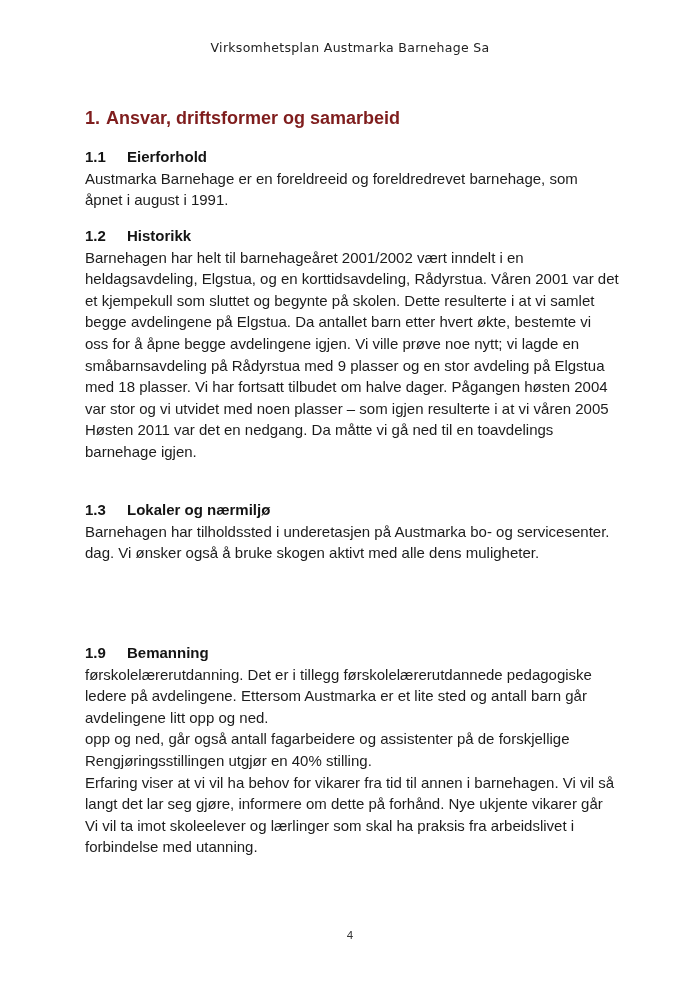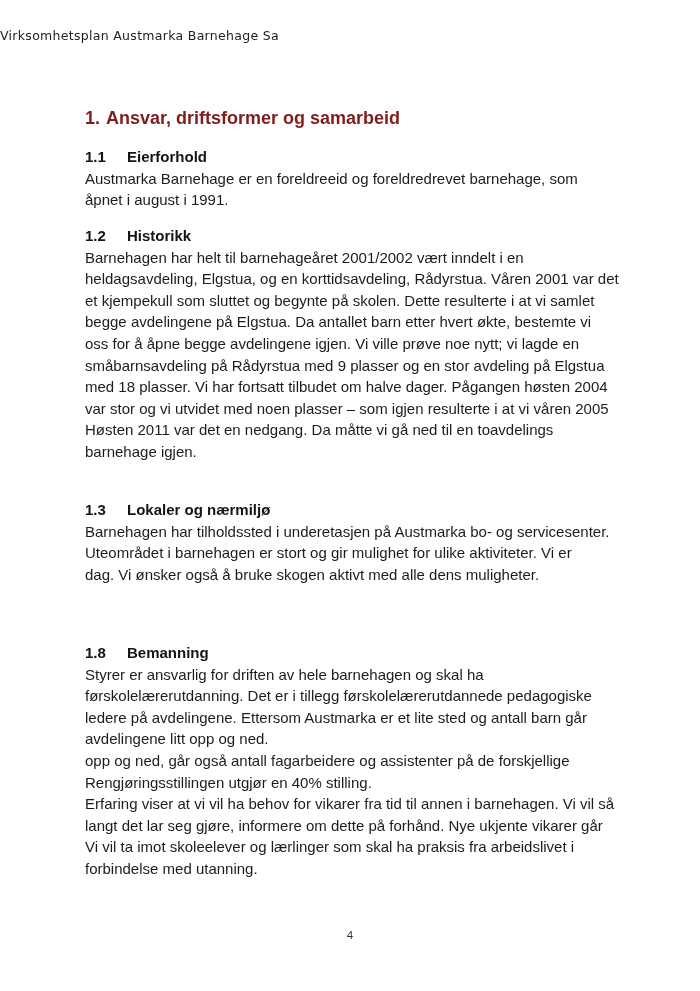--- a/index.html
+++ b/index.html
@@ -11,23 +11,24 @@
     position: relative;
     width: 700px;
     height: 991px;
     background: #ffffff;
     color: #1c1c1c;
     font-family: "Liberation Sans", sans-serif;
     overflow: hidden;
   }
   .doc-header {
     position: absolute;
-    top: 28px;
+    top: 40px;
     left: 0;
     width: 100%;
+    text-align: center;
     font-family: "DejaVu Sans", sans-serif;
     font-size: 12.5px;
     letter-spacing: 0.3px;
     color: #222;
   }
   .chapter-heading {
     position: absolute;
     top: 105px;
     left: 85px;
     margin: 0;
@@ -114,31 +115,29 @@
         <div class="line">barnehage igjen.</div>
       </div>
   </div>
 
   <div class="section sec-3">
     <div class="sec-head">
       <span class="h-num">1.3</span><span>Lokaler og nærmiljø</span>
     </div>
     <div class="sec-body">
         <div class="line">Barnehagen har tilholdssted i underetasjen på Austmarka bo- og servicesenter.</div>
-        <div class="line">Uteområdet i barnehagen er stort og gir mulighet for ulike aktiviteter. Vi er</div>
         <div class="line">dag. Vi ønsker også å bruke skogen aktivt med alle dens muligheter.</div>
       </div>
   </div>
 
   <div class="section sec-4">
     <div class="sec-head">
-      <span class="h-num">1.8</span><span>Bemanning</span>
+      <span class="h-num">1.9</span><span>Bemanning</span>
     </div>
     <div class="sec-body">
-        <div class="line">Styrer er ansvarlig for driften av hele barnehagen og skal ha</div>
         <div class="line">førskolelærerutdanning. Det er i tillegg førskolelærerutdannede pedagogiske</div>
         <div class="line">ledere på avdelingene. Ettersom Austmarka er et lite sted og antall barn går</div>
         <div class="line">avdelingene litt opp og ned.</div>
         <div class="line">opp og ned, går også antall fagarbeidere og assistenter på de forskjellige</div>
         <div class="line">Rengjøringsstillingen utgjør en 40% stilling.</div>
         <div class="line">Erfaring viser at vi vil ha behov for vikarer fra tid til annen i barnehagen. Vi vil så</div>
         <div class="line">langt det lar seg gjøre, informere om dette på forhånd. Nye ukjente vikarer går</div>
         <div class="line">Vi vil ta imot skoleelever og lærlinger som skal ha praksis fra arbeidslivet i</div>
         <div class="line">forbindelse med utanning.</div>
       </div>

